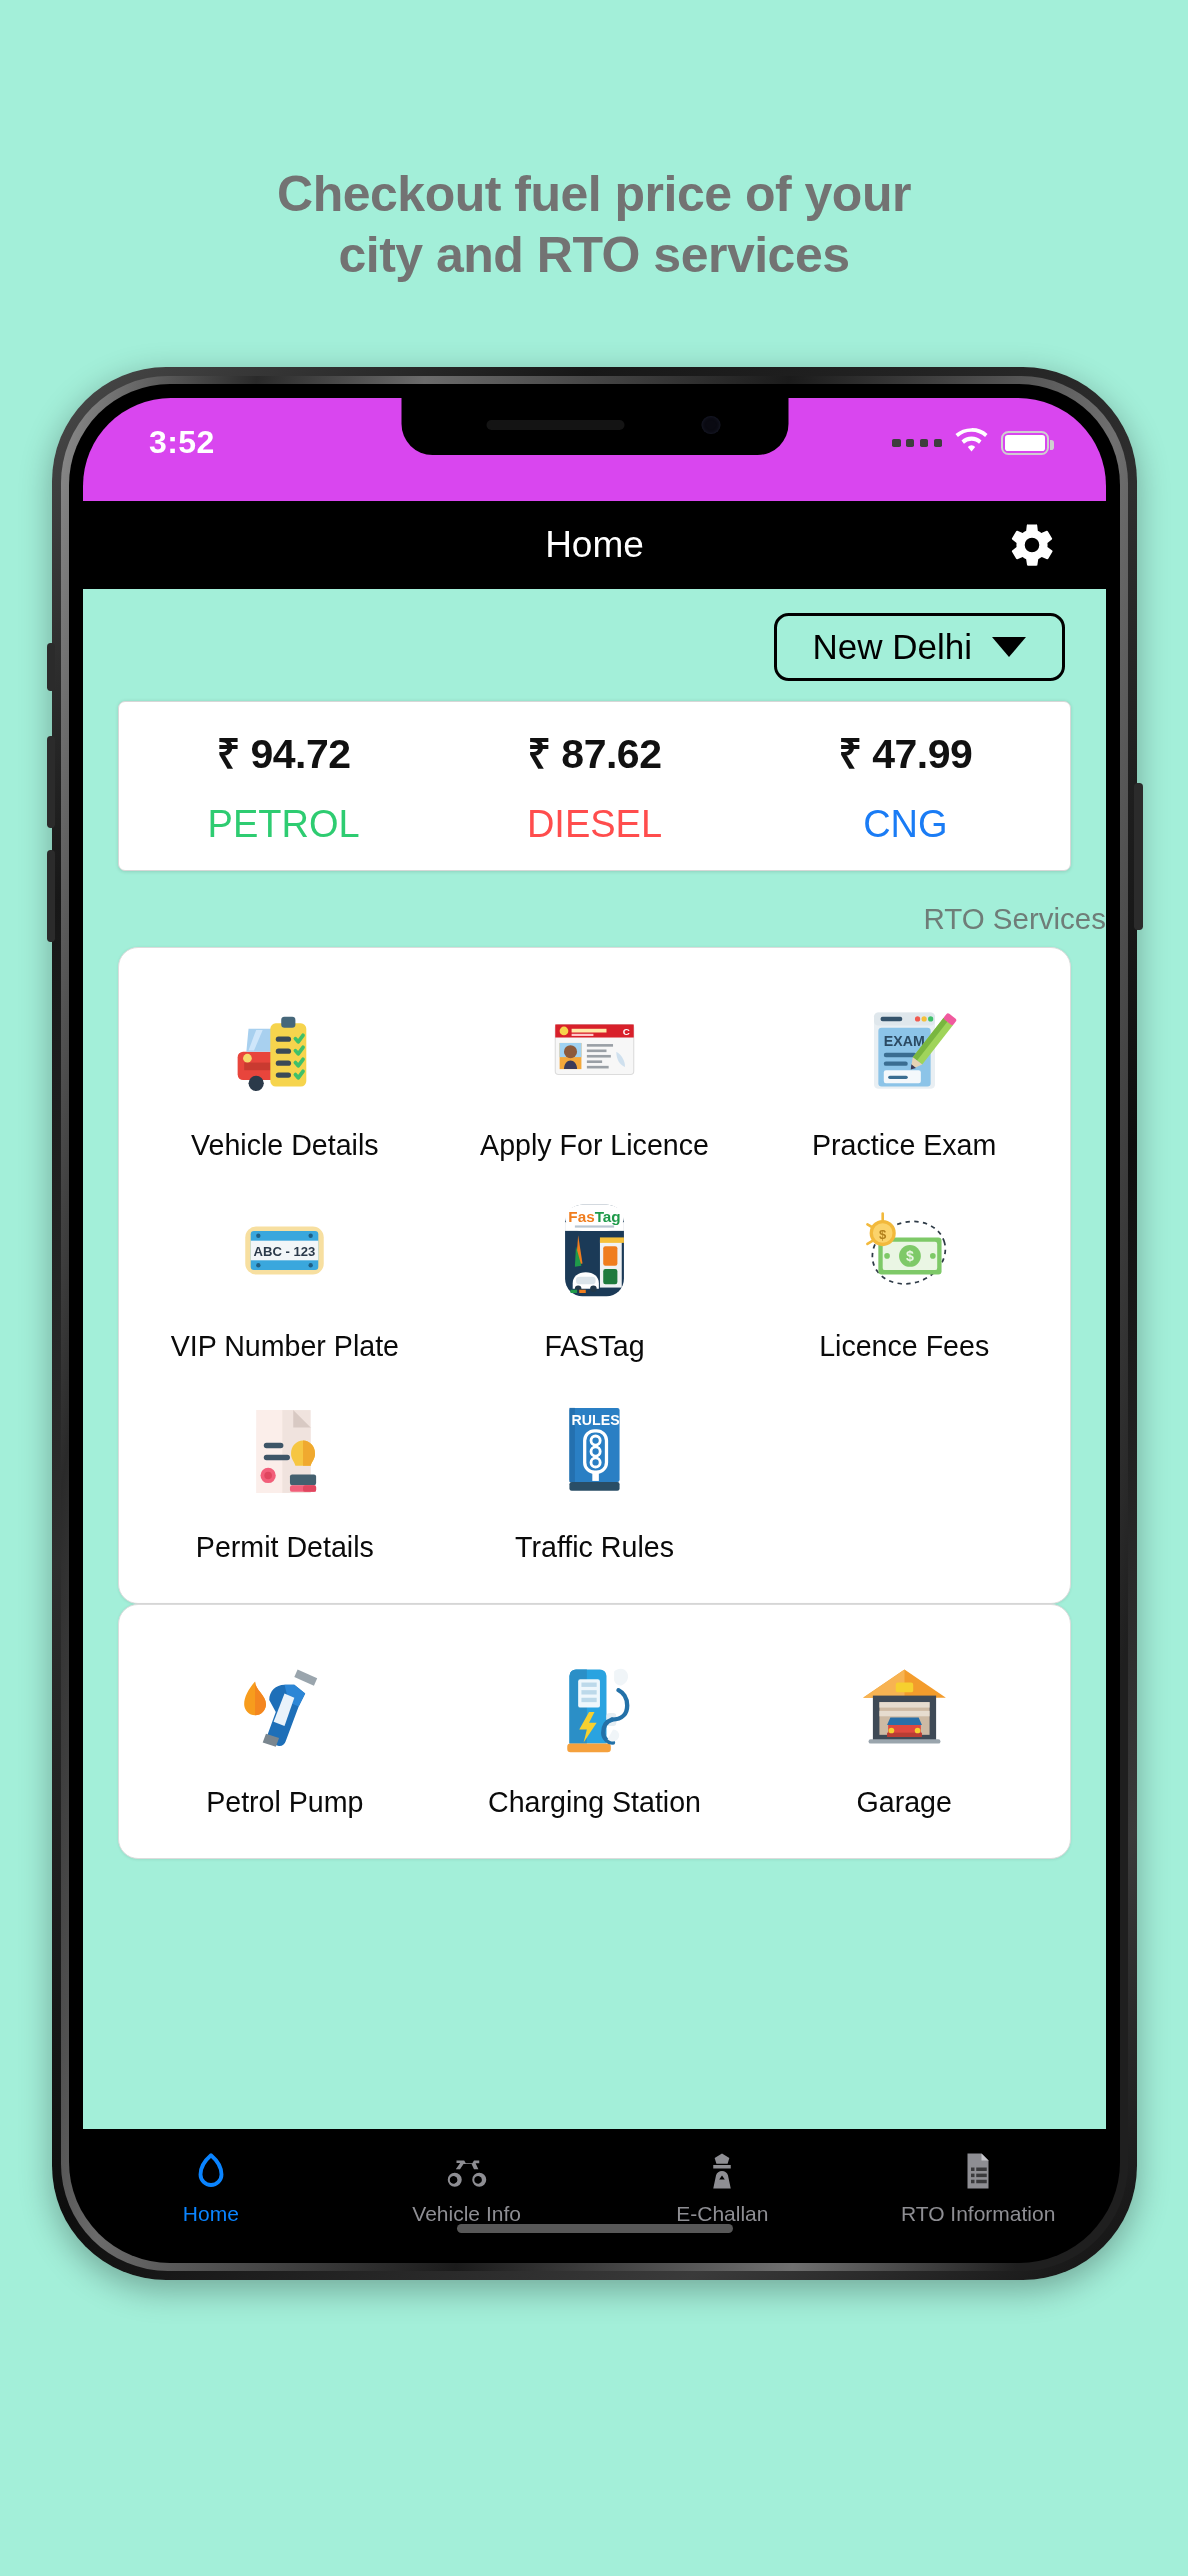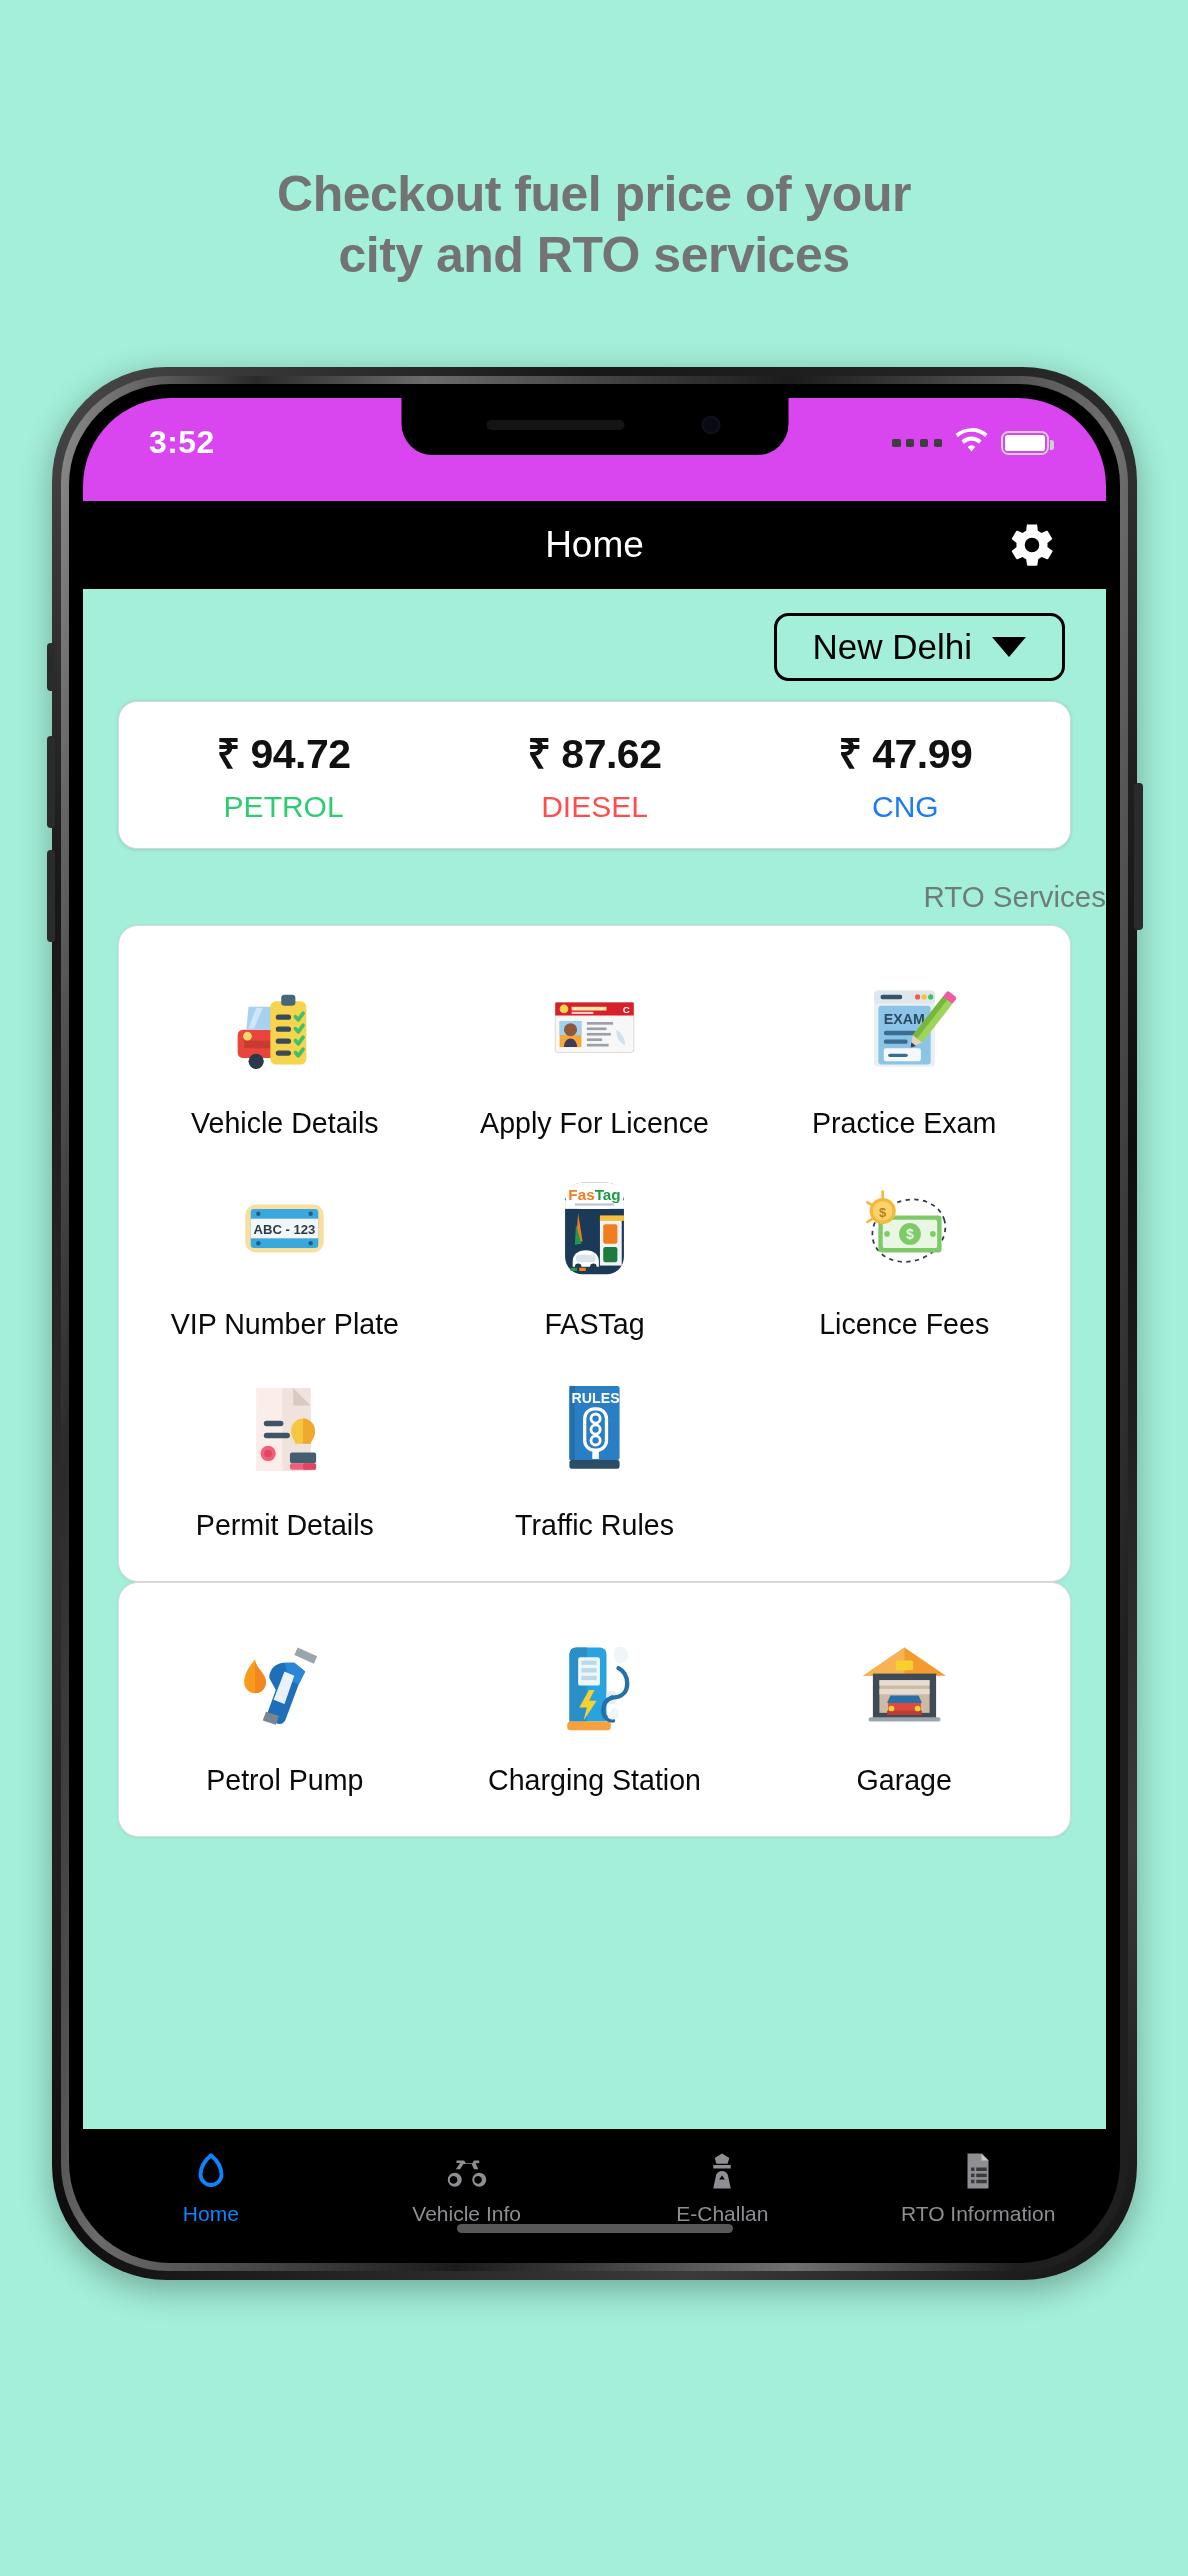--- a/index.html
+++ b/index.html
@@ -135,28 +135,28 @@
     padding: 11px 36px;
     background: #a3efd9;
   }
   .city-select .city-name { font-size: 35px; font-weight: 500; color: #000; }
   .caret { width: 0; height: 0; border-left: 17.5px solid transparent; border-right: 17.5px solid transparent; border-top: 20px solid #000; }
 
   .fuel-card {
     margin: 20px 35px 0 35px;
     background: #fff;
     border: 0.9px solid #d7d7d7;
-    border-radius: 19px;
+    border-radius: 7px;
     display: flex;
     padding: 22px 9.2px 24px 9.2px;
     box-shadow: 0 0.9px 3.7px rgba(0,0,0,0.12);
   }
   .fuel-item { flex: 1; text-align: center; }
   .fuel-price { font-size: 41px; font-weight: 700; color: #111; letter-spacing: -0.5px; }
-  .fuel-label { font-size: 30px; font-weight: 500; margin-top: 10px; }
+  .fuel-label { font-size: 38px; font-weight: 500; margin-top: 23px; }
 
   .section-title {
     font-size: 29.5px; color: #6f7d78; font-weight: 400;
     padding: 31px 0 11px 42px;
     text-align: right;
   }
 
   .panel {
     margin: 0 35px;
     background: #fff;

